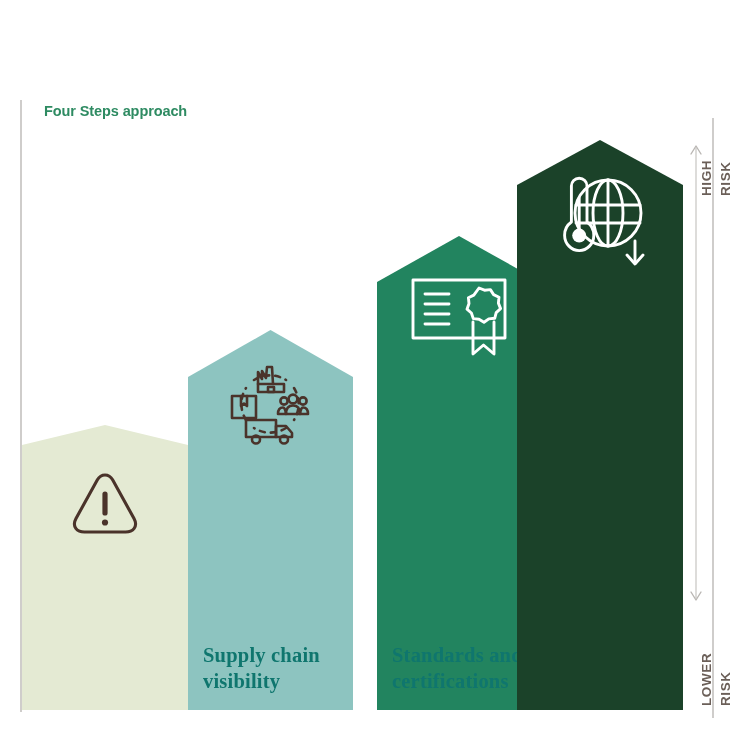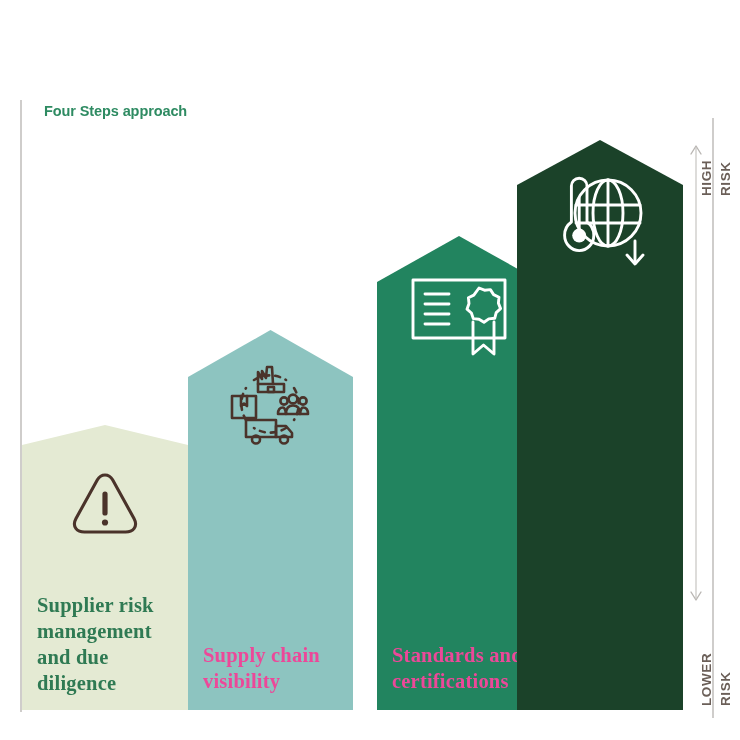--- a/index.html
+++ b/index.html
@@ -102,21 +102,21 @@
   }
 
   #bar-1 { left: 22px;  width: 166px; height: 285px; }
   #bar-2 { left: 188px; width: 165px; height: 380px; }
   #bar-3 { left: 353px; width: 164px; height: 474px; margin-left: 24px; }
   #bar-4 { left: 517px; width: 166px; height: 570px; }
 
   #bar-1 .bar-label { color: #2f7a53; }
   #bar-2 .bar-label,
   #bar-3 .bar-label,
-  #bar-4 .bar-label { color: #ec4899; }
+  #bar-4 .bar-label { color: #0f766e; }
 
   #bar-1 .bar-label { bottom: 14px; }
 
   #icon-1 { left: 44px;  top: 38px;  width: 78px; height: 78px; }
   #icon-2 { left: 36px;  top: 28px;  width: 92px; height: 92px; }
   #icon-3 { left: 30px;  top: 36px;  width: 104px; height: 88px; }
   #icon-4 { left: 34px;  top: 28px;  width: 100px; height: 100px; }
 </style>
 </head>
 <body>
@@ -143,24 +143,20 @@
     <svg class="bar-shape" viewBox="0 0 166 285" preserveAspectRatio="none">
       <polygon points="0,20 83,0 166,20 166,285 0,285" fill="#e4ead3"></polygon>
     </svg>
 
     <svg class="bar-icon" id="icon-1" viewBox="0 0 78 78" fill="none">
       <path d="M39 12 C42.5 12 45 14 46.6 16.8 L68 55.5 C70 59.2 70 63 68 65.6 C66.2 68 63.2 69 59.6 69 L18.4 69 C14.8 69 11.8 68 10 65.6 C8 63 8 59.2 10 55.5 L31.4 16.8 C33 14 35.5 12 39 12 Z" stroke="#4a332a" stroke-width="3.1" stroke-linejoin="round"></path>
       <line x1="39" y1="31" x2="39" y2="50" stroke="#4a332a" stroke-width="5.2" stroke-linecap="round"></line>
       <circle cx="39" cy="59.5" r="3.1" fill="#4a332a"></circle>
     </svg>
 
-    <div class="bar-label">Supplier risk
-management
-and due
-diligence</div>
   </div>
 
   <div class="bar" id="bar-2">
     <svg class="bar-shape" viewBox="0 0 165 380" preserveAspectRatio="none">
       <polygon points="0,47 82.5,0 165,47 165,380 0,380" fill="#8dc4c0"></polygon>
     </svg>
 
     <svg class="bar-icon" id="icon-2" viewBox="0 0 92 92" fill="none">
       <g stroke="#4a332a" stroke-width="2.6" stroke-linecap="round" stroke-linejoin="round">
 

